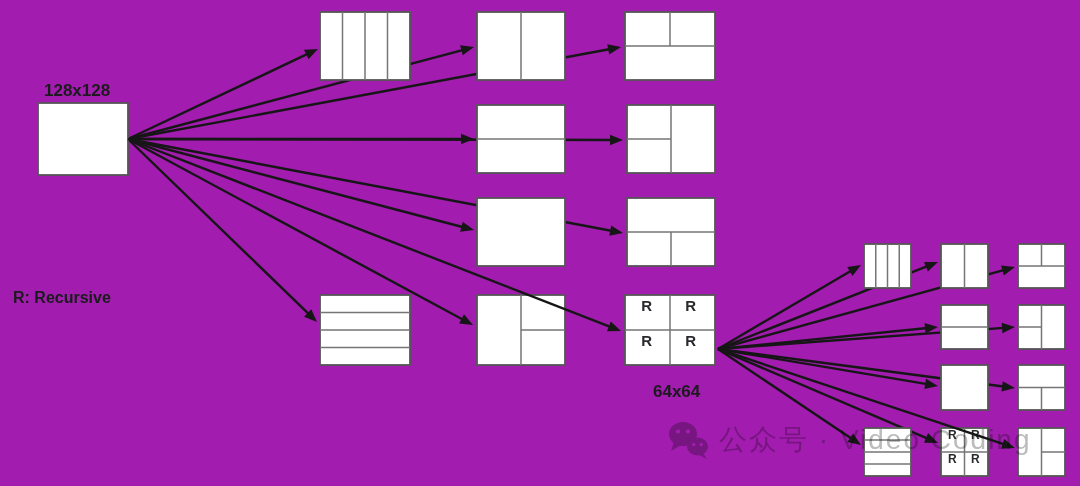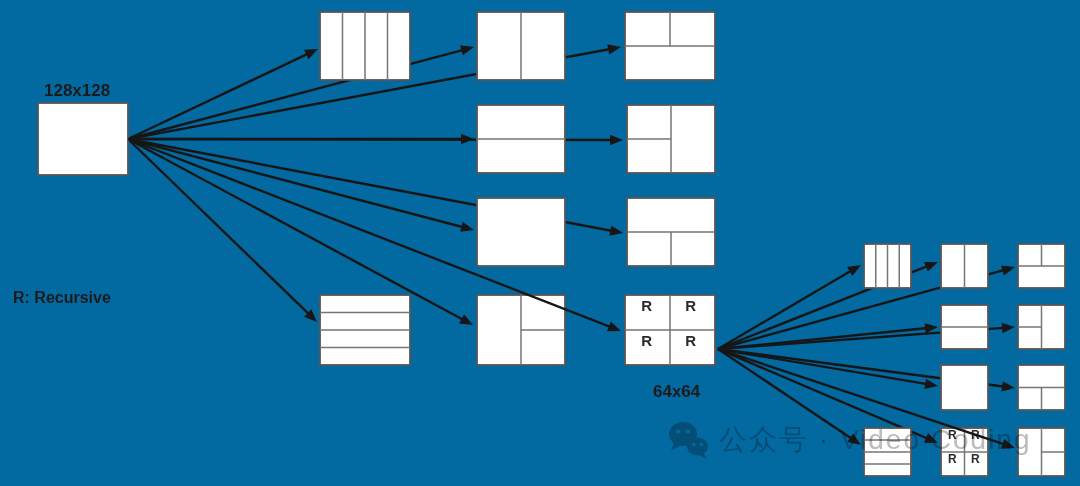--- a/index.html
+++ b/index.html
@@ -1,16 +1,16 @@
 <!DOCTYPE html>
 <html><head>
 <meta charset="utf-8">
 <style>
   html,body{margin:0;padding:0;background:#fff;}
-  .stage{position:relative;width:1080px;height:486px;background:#0369a1;overflow:hidden;
+  .stage{position:relative;width:1080px;height:486px;background:#a21caf;overflow:hidden;
          font-family:"Liberation Sans","DejaVu Sans",sans-serif;}
   .stage svg.diagram{position:absolute;left:0;top:0;}
   svg text{font-family:"Liberation Sans","DejaVu Sans",sans-serif;}
   .watermark{position:absolute;left:666px;top:420px;display:flex;align-items:center;gap:9px;
              mix-blend-mode:multiply;pointer-events:none;}
   .watermark .wm-text{font-size:28px;font-weight:400;letter-spacing:2px;white-space:nowrap;}
 </style>
 </head>
 <body>
 

